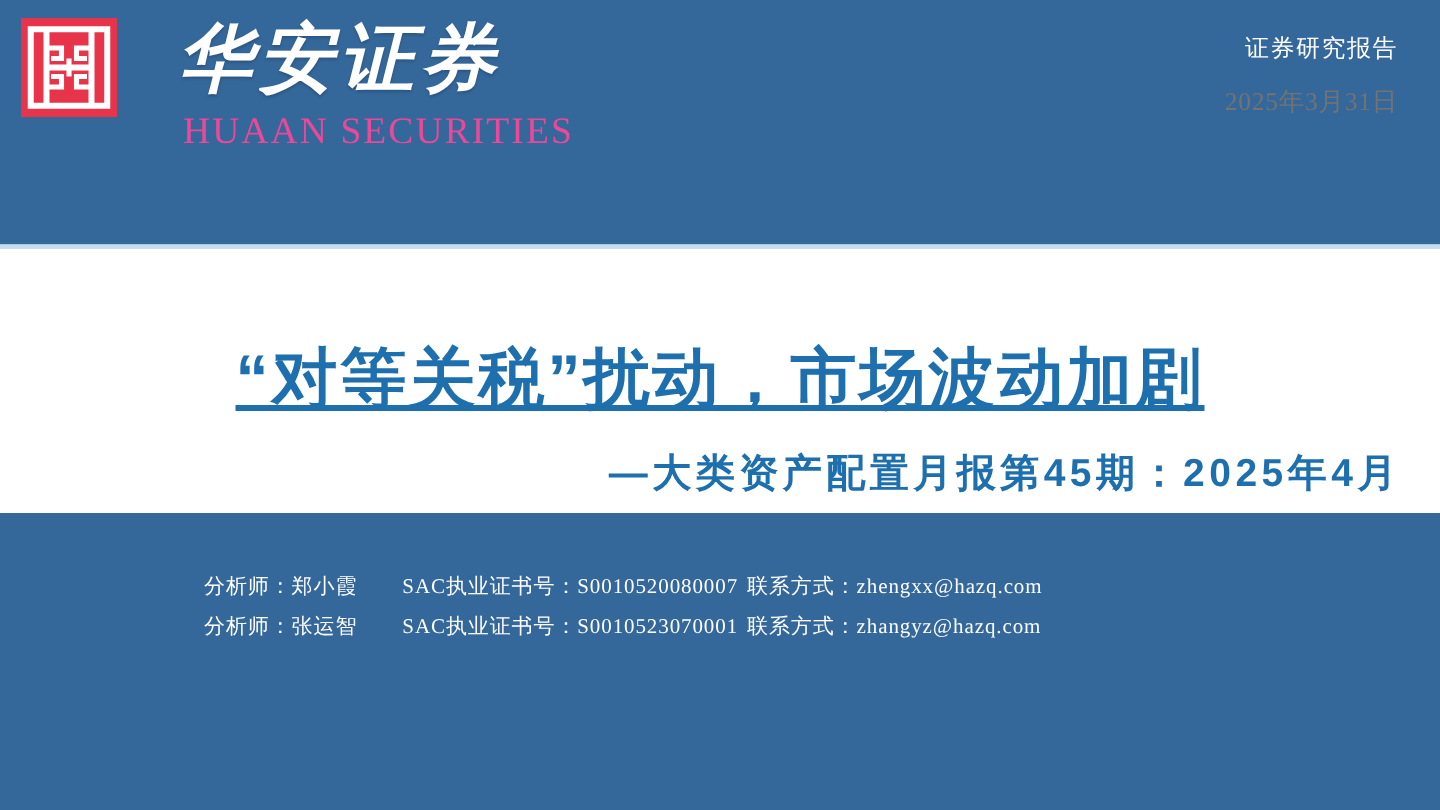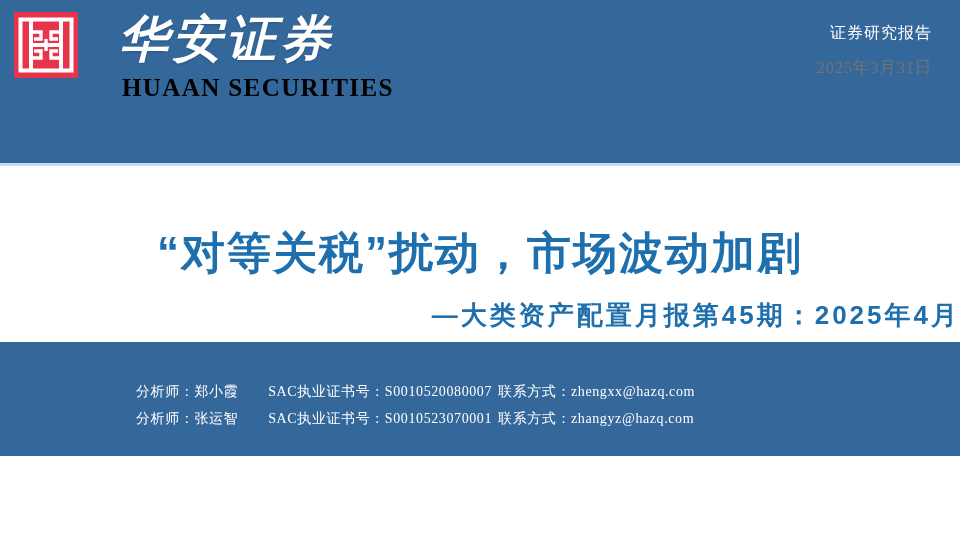--- a/index.html
+++ b/index.html
@@ -6,21 +6,21 @@
     margin: 0;
     padding: 0;
     background: #ffffff;
   }
   body {
     font-family: "Liberation Serif", "DejaVu Serif", serif;
   }
   #page {
     position: relative;
     width: 960px;
-    height: 456px;
+    height: 540px;
     overflow: hidden;
     background: #ffffff;
   }
 
   
   .band-top {
     position: absolute;
     left: 0; top: 0;
     width: 960px;
     height: 163px;
@@ -68,27 +68,26 @@
     line-height: 62px;
     font-style: italic;
     font-weight: 700;
     letter-spacing: 4px;
     white-space: nowrap;
     text-shadow: 0 1px 2px rgba(0,0,0,0.18);
   }
   .brand-en {
     position: absolute;
     left: 122px; top: 74px;
-    color: #000000;
+    color: #ec4899;
     font-family: "Liberation Serif", "DejaVu Serif", serif;
     font-size: 25px;
     line-height: 28px;
     letter-spacing: 1.4px;
     white-space: nowrap;
-    font-weight: bold;
   }
 
   
   .meta-report {
     position: absolute;
     right: 28px; top: 22px;
     color: #FFFFFF;
     font-family: "Liberation Serif", "DejaVu Serif", serif;
     font-size: 16px;
     line-height: 22px;
@@ -114,25 +113,27 @@
     left: 0; top: 224px;
     width: 960px;
     text-align: center;
     color: #1E6FAE;
     font-family: "Liberation Sans", "DejaVu Sans", sans-serif;
     font-size: 44px;
     line-height: 58px;
     font-weight: 700;
     letter-spacing: 2px;
     white-space: nowrap;
+    text-decoration: underline;
   }
   .title-sub {
     position: absolute;
     left: 0; top: 296px;
     width: 960px;
+    padding-right: 26px;
     box-sizing: border-box;
     text-align: right;
     color: #1E6FAE;
     font-family: "Liberation Sans", "DejaVu Sans", sans-serif;
     font-size: 26px;
     line-height: 38px;
     font-weight: 700;
     letter-spacing: 3px;
     white-space: nowrap;
   }

